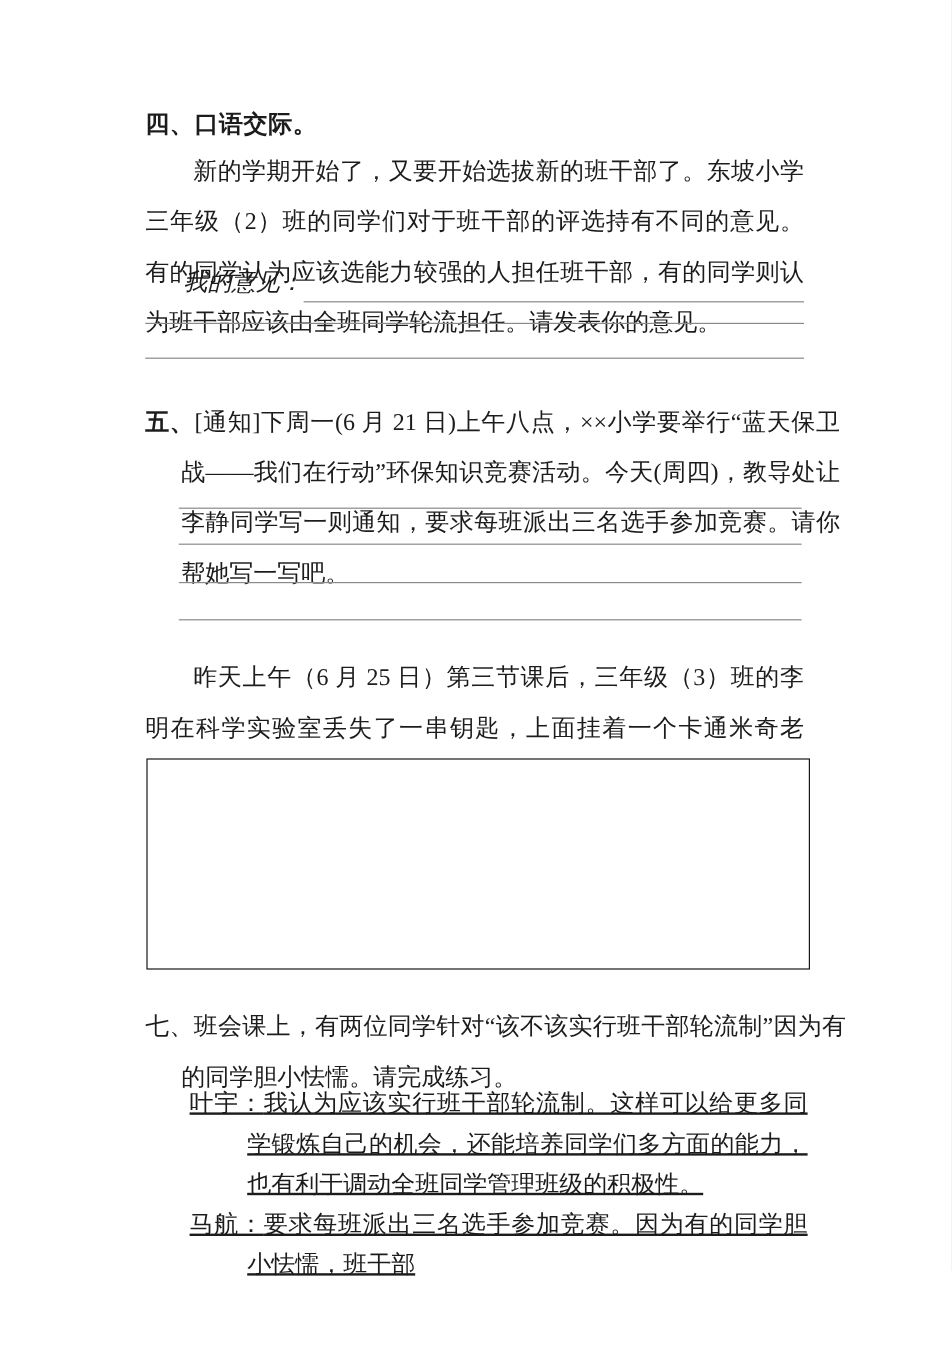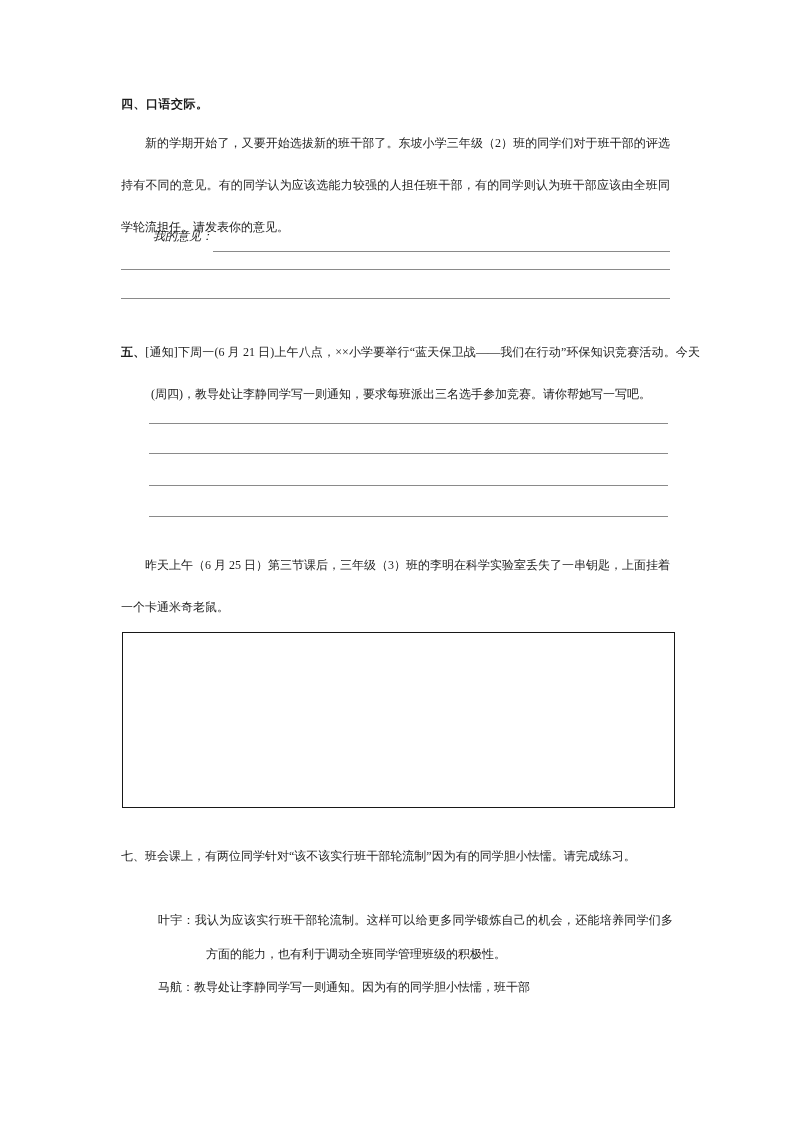--- a/index.html
+++ b/index.html
@@ -2,38 +2,38 @@
 <html><head>
 <meta charset="utf-8">
 <style>
   html,body { margin:0; padding:0; background:#e8e8e8; }
   .page {
     position:relative;
     width:793px; height:1122px;
     margin:0 auto;
     background:#ffffff;
     font-family:"Liberation Serif","DejaVu Serif",serif;
-    font-size:12px;
+    font-size:20px;
     color:#1c1c1c;
     overflow:hidden;
   }
   .abs { position:absolute; left:121px; width:549px; }
   .heading { font-weight:700; line-height:22px; letter-spacing:0.5px; }
   .para { line-height:42px; text-align:justify; }
   .indent { text-indent:2em; }
   .hang { padding-left:30px; text-indent:-30px;margin-top:24px; }
   .num-bold { font-weight:700; }
   .answer-row { display:flex; height:31px; align-items:flex-end; }
   .answer-row .label { line-height:31px; white-space:nowrap;font-style:italic; }
   .fill-line { flex:1 1 auto; border-bottom:1px solid #8a8a8a; height:26px; }
   .u-line { position:absolute; height:0; border-top:1px solid #8a8a8a; }
   .answer-box { position:absolute; border:1.5px solid #181818; background:#ffffff; }
   .item-row { line-height:31px; }
   .item-row .item-label { margin-right:12px; }
-  .speaker { margin:0; padding-left:48px; text-indent:-48px; line-height:33.5px; text-align:justify; }
+  .speaker { margin:0; padding-left:48px; text-indent:-48px; line-height:33.5px; text-align:justify;text-decoration:underline; }
 </style>
 </head>
 <body>
 
 <div class="page">
 
   <div class="abs heading" style="top:93px">四、口语交际。</div>
 
   <div class="abs para indent" style="top:122px">新的学期开始了，又要开始选拔新的班干部了。东坡小学三年级（2）班的同学们对于班干部的评选持有不同的意见。有的同学认为应该选能力较强的人担任班干部，有的同学则认为班干部应该由全班同学轮流担任。请发表你的意见。</div>
 
@@ -62,17 +62,17 @@
   <div class="abs para hang" style="top:811px; width:554px">
     <span>七、</span><span>班会课上，有两位同学针对“该不该实行班干部轮流制”因为有的同学胆小怯懦。请完成练习。</span>
   </div>
 
 
   <div class="abs" style="top:904px; left:158px; width:515px">
     <p class="speaker">
       <span>叶宇：</span><span>我认为应该实行班干部轮流制。这样可以给更多同学锻炼自己的机会，还能培养同学们多方面的能力，也有利于调动全班同学管理班级的积极性。</span>
     </p>
     <p class="speaker">
-      <span>马航：</span><span>教导处让李静同学写一则通知。因为有的同学胆小怯懦，班干部</span>
+      <span>马航：</span><span>要求每班派出三名选手参加竞赛。因为有的同学胆小怯懦，班干部</span>
     </p>
   </div>
 
 </div>
 
 </body></html>

